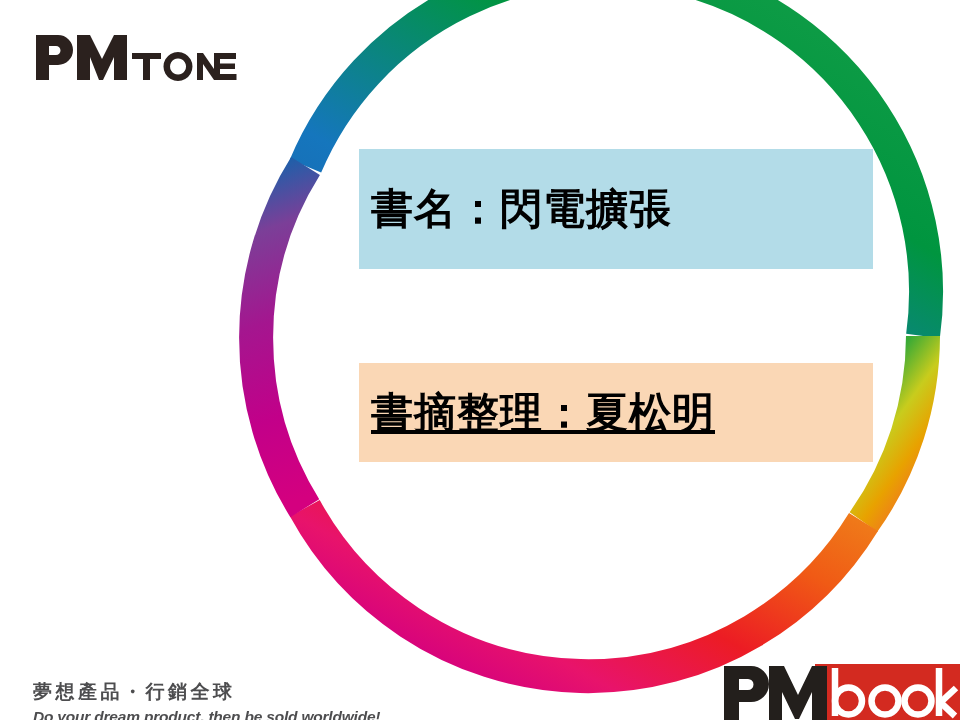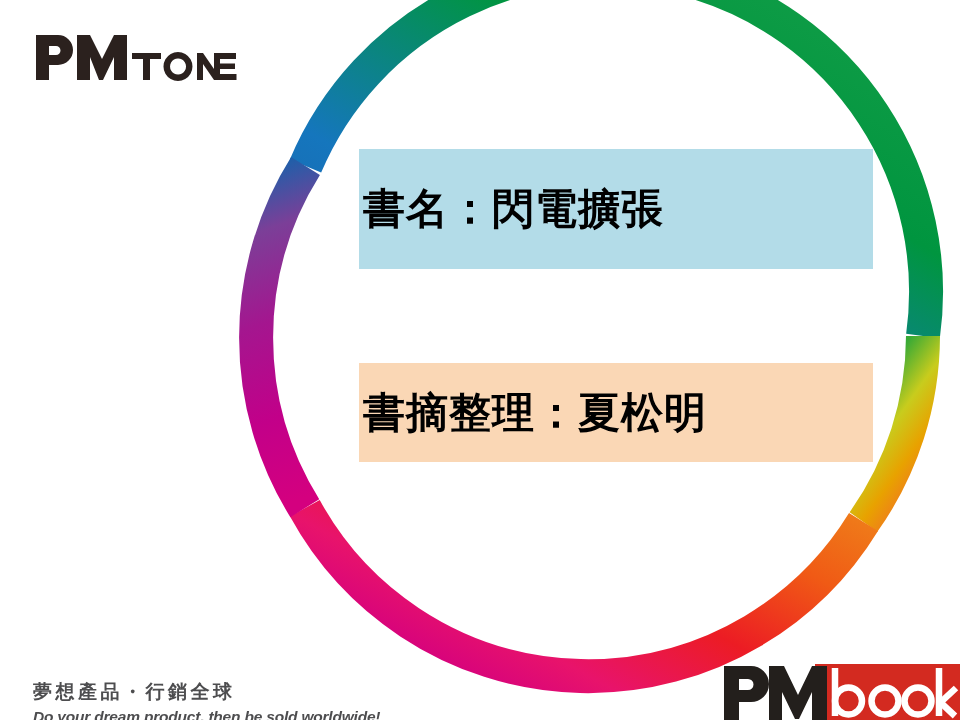--- a/index.html
+++ b/index.html
@@ -57,27 +57,28 @@
     width: 514px;
     height: 120px;
     background: #b3dce8;
   }
   .box-editor {
     left: 359px;
     top: 363px;
     width: 514px;
     height: 99px;
     background: #fad7b5;
+    text-decoration: underline;
   }
   .box-text {
     color: #000000;
     font-weight: bold;
     font-size: 42px;
     letter-spacing: 1px;
-    padding-left: 4px;
+    padding-left: 12px;
     white-space: nowrap;
     font-family: "DejaVu Sans", "Liberation Sans", sans-serif;
   }
 
   
   .tagline {
     position: absolute;
     left: 33px;
     top: 639px;
     color: #58585a;

